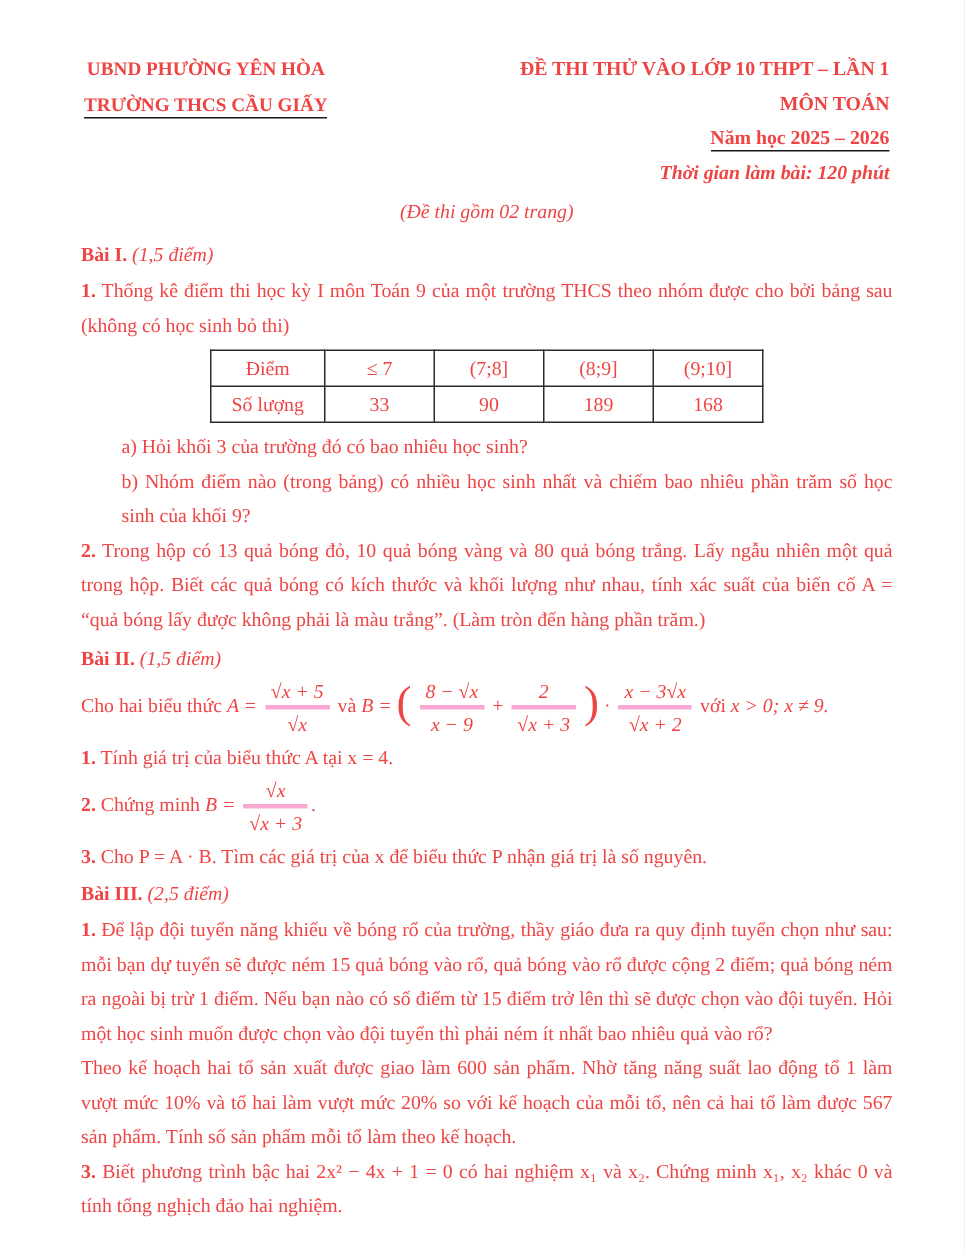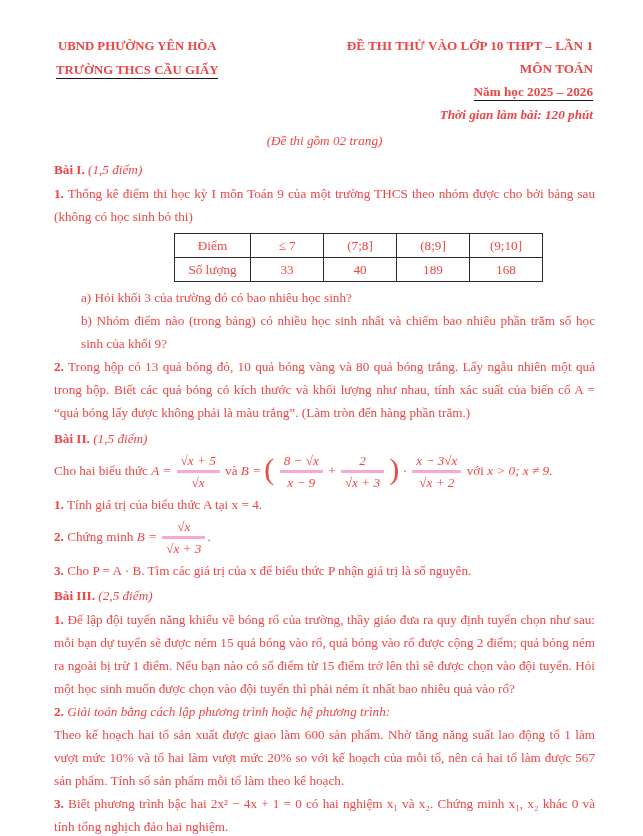--- a/index.html
+++ b/index.html
@@ -17,21 +17,21 @@
 
   .header { display: flex; justify-content: space-between; align-items: flex-start; }
   .header-left { text-align: center; font-weight: bold; font-size: 12.8px; line-height: 1.9; padding-left: 2px; }
   .header-right { text-align: right; font-size: 13.2px; line-height: 1.75; padding-right: 2px; }
   .pages-note { text-align: center; font-style: italic; margin: 3px 0 6px; }
 
   .para { margin: 0; text-align: justify; }
   .section-head { margin-top: 2px; }
   .sub { padding-left: 27px; }
 
-  .score-table { border-collapse: collapse; margin: 5px 0 4px 120px; }
+  .score-table { border-collapse: collapse; margin: 5px 0 4px 86px; }
   .score-table td {
     border: 1px solid #2a2a2a; text-align: center;
     height: 22px; padding: 0 6px; font-size: 13.2px;
   }
   .score-table td:nth-child(1) { width: 76px; }
   .score-table td:nth-child(n+2) { width: 73px; }
 
   .formula { margin: 2px 0; }
   .frac { display: inline-block; vertical-align: middle; text-align: center; margin: 0 2px; line-height: 1.3; }
   .fr-n { display: block; padding: 0 4px 1px; border-bottom: 3px solid #f9a8d4; }
@@ -73,21 +73,21 @@
       <tr>
         <td>Điểm</td>
         <td>≤ 7</td>
         <td>(7;8]</td>
         <td>(8;9]</td>
         <td>(9;10]</td>
       </tr>
       <tr>
         <td>Số lượng</td>
         <td>33</td>
-        <td>40</td>
+        <td>90</td>
         <td>189</td>
         <td>168</td>
       </tr>
     </tbody>
   </table>
 
   <p class="para sub">a) Hỏi khối 3 của trường đó có bao nhiêu học sinh?</p>
   <p class="para sub">b) Nhóm điểm nào (trong bảng) có nhiều học sinh nhất và chiếm bao nhiêu phần trăm số học sinh của khối 9?</p>
 
   <p class="para">
@@ -137,24 +137,20 @@
   <p class="para section-head">
     <span class="b">Bài III.</span>
     <span class="i">(2,5 điểm)</span>
   </p>
 
   <p class="para">
     <span class="b">1.</span>
     <span>Để lập đội tuyển năng khiếu về bóng rổ của trường, thầy giáo đưa ra quy định tuyển chọn như sau: mỗi bạn dự tuyển sẽ được ném 15 quả bóng vào rổ, quả bóng vào rổ được cộng 2 điểm; quả bóng ném ra ngoài bị trừ 1 điểm. Nếu bạn nào có số điểm từ 15 điểm trở lên thì sẽ được chọn vào đội tuyển. Hỏi một học sinh muốn được chọn vào đội tuyển thì phải ném ít nhất bao nhiêu quả vào rổ?</span>
   </p>
 
-  <p class="para">
-    <span class="b">2.</span>
-    <span class="i">Giải toán bằng cách lập phương trình hoặc hệ phương trình:</span>
-  </p>
 
   <p class="para">Theo kế hoạch hai tổ sản xuất được giao làm 600 sản phẩm. Nhờ tăng năng suất lao động tổ 1 làm vượt mức 10% và tổ hai làm vượt mức 20% so với kế hoạch của mỗi tổ, nên cả hai tổ làm được 567 sản phẩm. Tính số sản phẩm mỗi tổ làm theo kế hoạch.</p>
 
   <p class="para">
     <span class="b">3.</span>
     <span>Biết phương trình bậc hai 2x² − 4x + 1 = 0 có hai nghiệm x₁ và x₂. Chứng minh x₁, x₂ khác 0 và tính tổng nghịch đảo hai nghiệm.</span>
   </p>
 
 </div>
 

